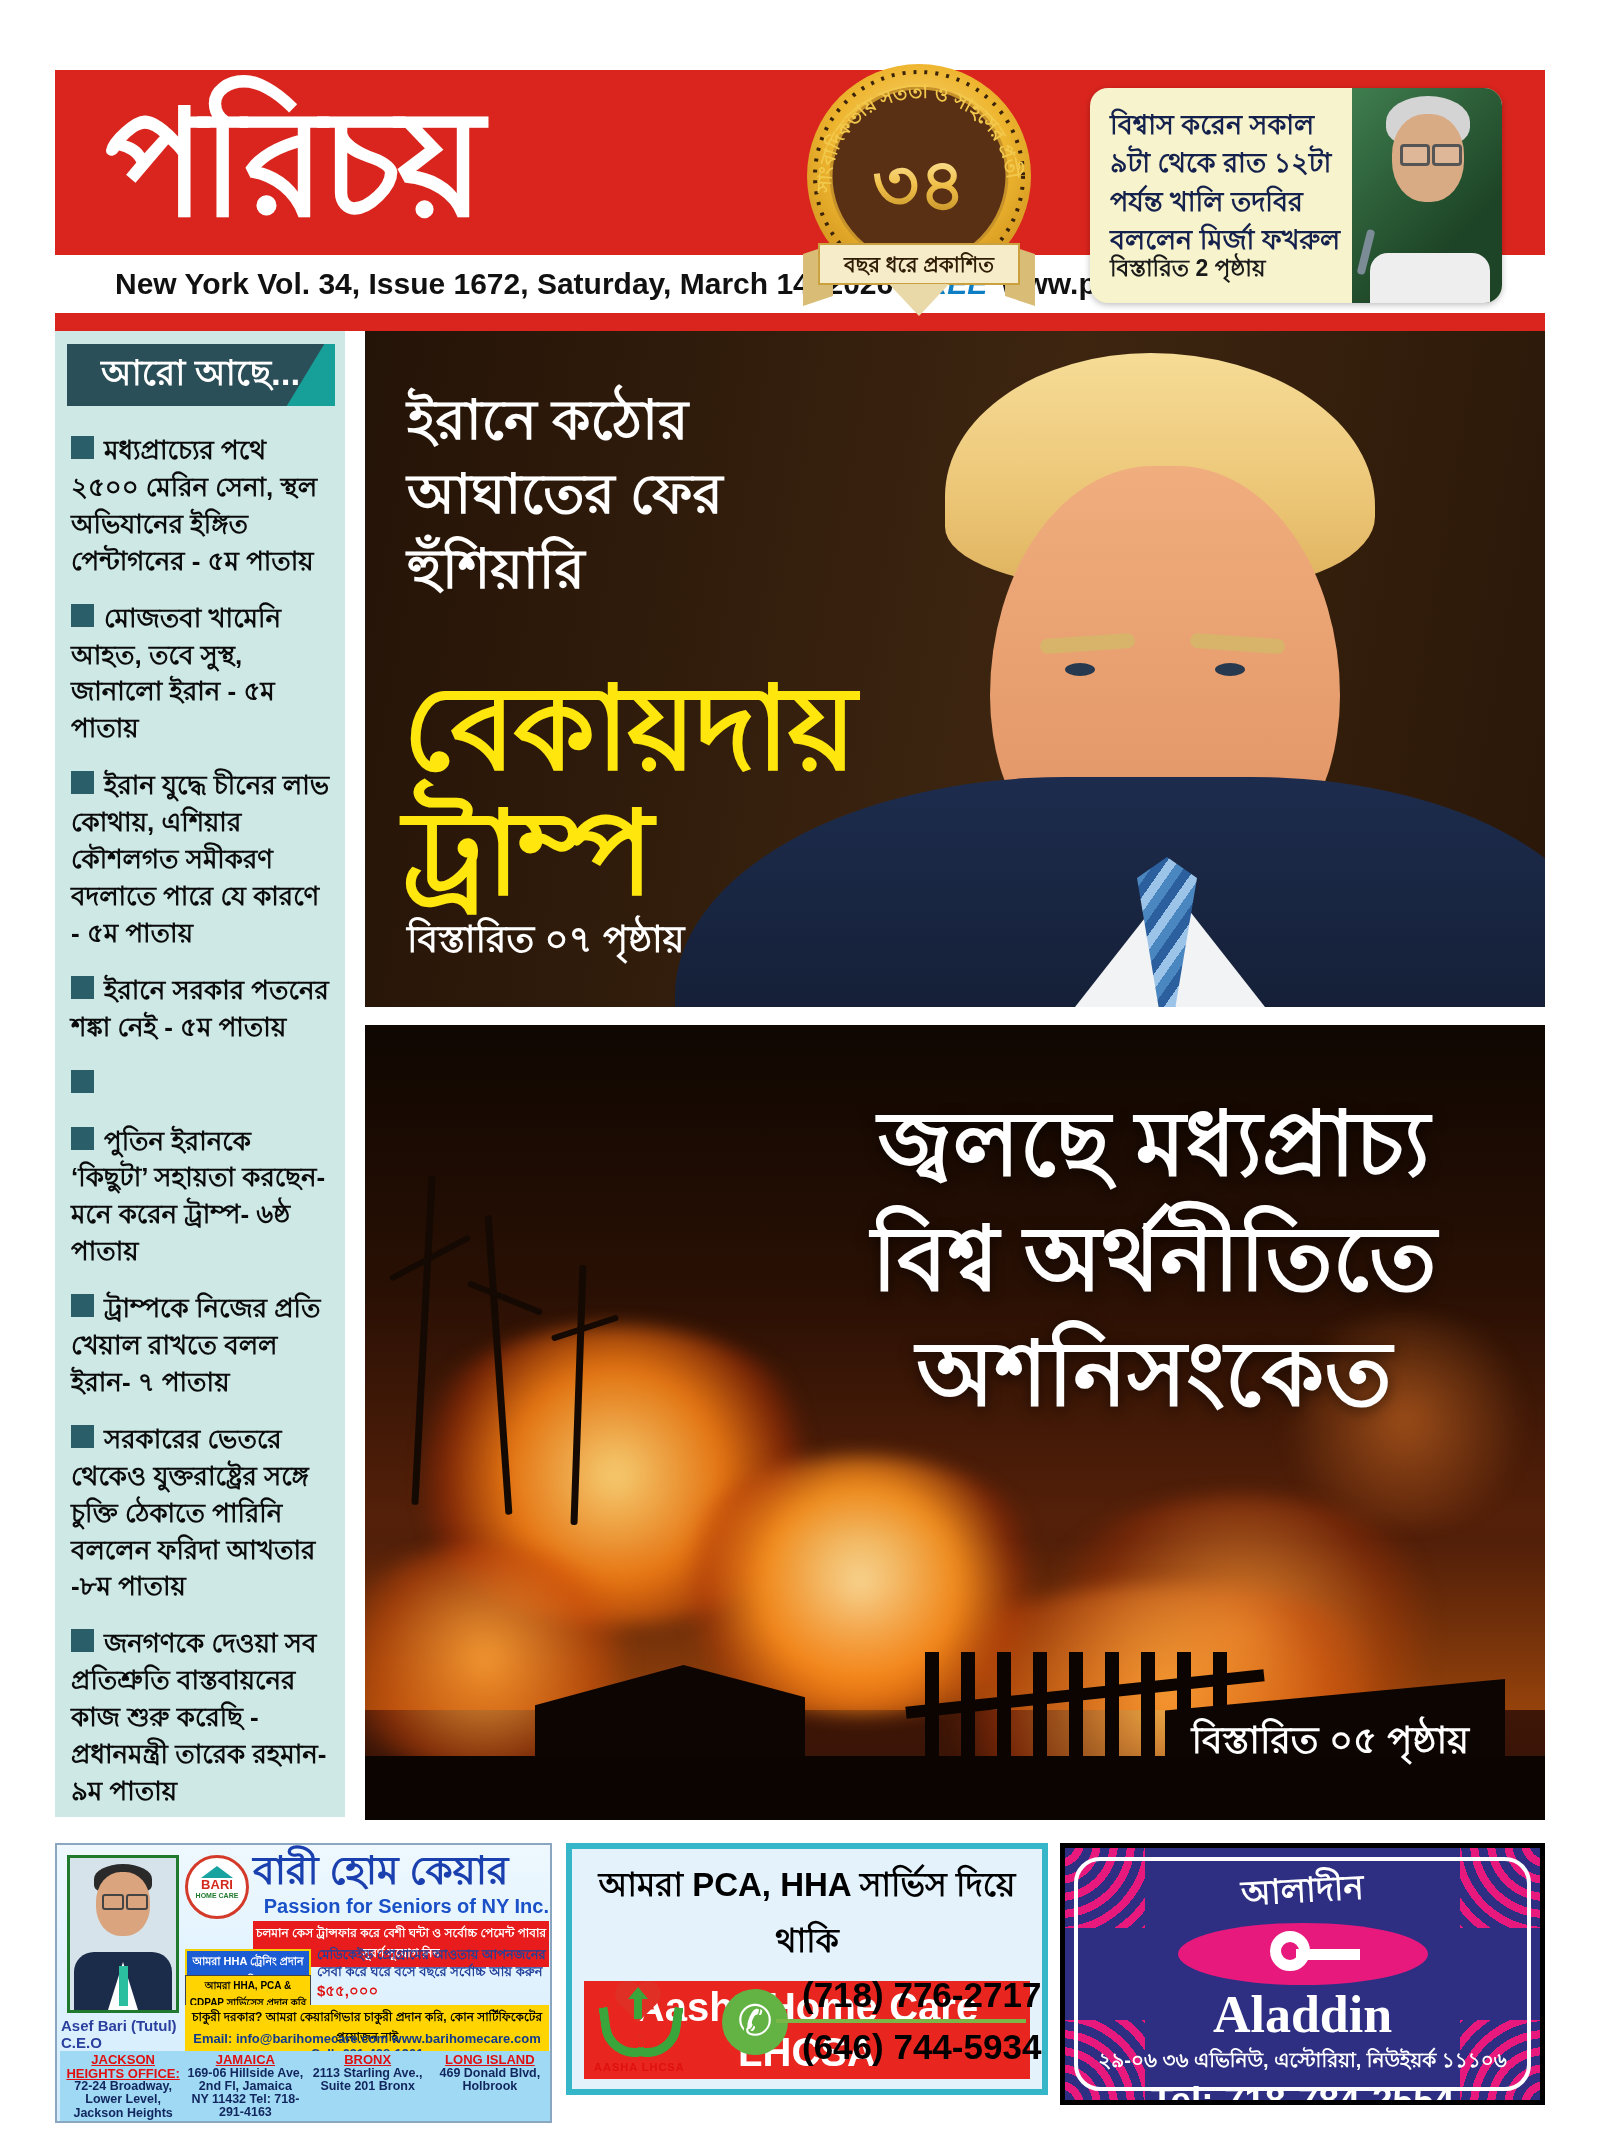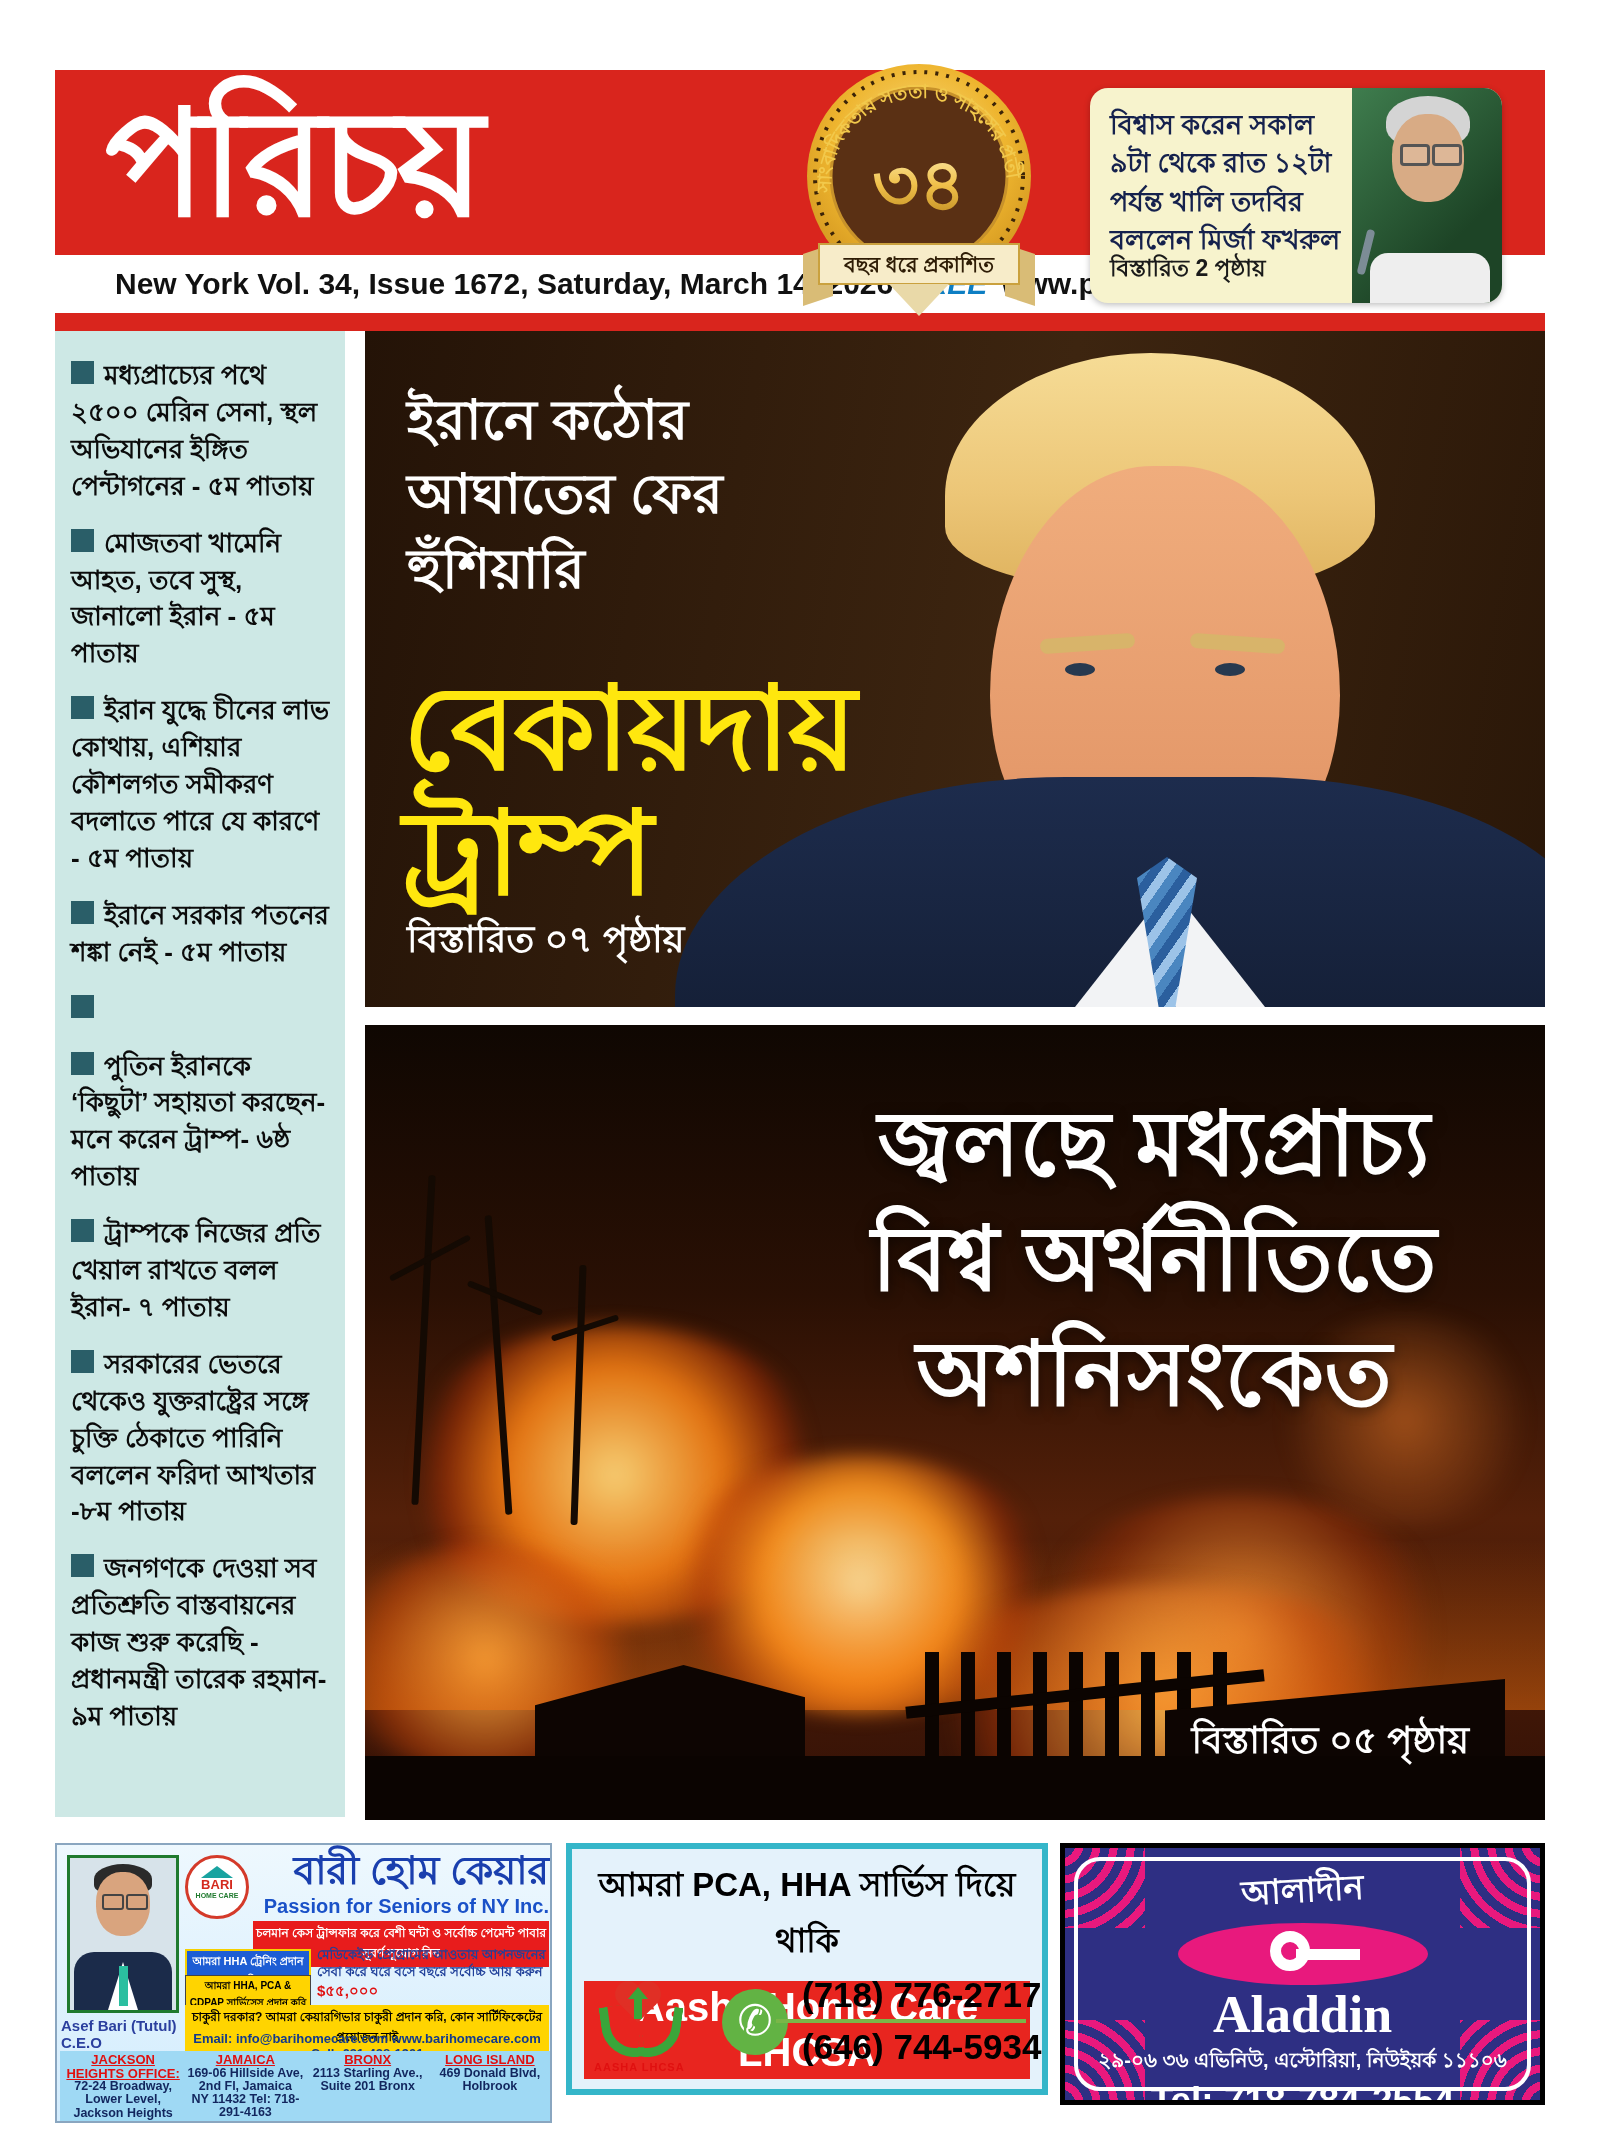--- a/index.html
+++ b/index.html
@@ -90,21 +90,21 @@
   .bm-glass{position:absolute;left:32px;top:36px;width:18px;height:12px;border:2px solid #444;border-radius:3px;}
   .bm-glass2{left:56px;}
   .bm-suit{position:absolute;left:4px;bottom:0;width:98px;height:58px;background:#1b2b4a;border-radius:20px 20px 0 0;}
   .bm-shirt{position:absolute;left:38px;bottom:0;width:30px;height:48px;background:#fff;clip-path:polygon(50% 0,0 100%,100% 100%);}
   .bm-tie{position:absolute;left:49px;bottom:4px;width:9px;height:40px;background:#2bbfa0;}
   .bari-ceo{position:absolute;left:4px;top:172px;width:160px;color:#2b3f9e;font-weight:900;font-size:15px;}
   .bari-logo{position:absolute;left:128px;top:10px;width:64px;height:64px;background:#fff;border:3px solid #d43a2a;border-radius:50%;box-sizing:border-box;text-align:center;}
   .bl-roof{width:0;height:0;border-left:16px solid transparent;border-right:16px solid transparent;border-bottom:12px solid #19a3a0;margin:8px auto 0;}
   .bl-name{color:#d42a1e;font-weight:900;font-size:13px;line-height:14px;}
   .bl-sub{color:#1f7a2e;font-weight:bold;font-size:7px;line-height:8px;}
-  .bari-title{position:absolute;left:196px;top:4px;width:296px;text-align:right;color:#1a3fae;font-weight:900;font-size:39px;line-height:44px;}
+  .bari-title{position:absolute;left:196px;top:4px;width:296px;text-align:left;color:#1a3fae;font-weight:900;font-size:39px;line-height:44px;}
   .bari-tag{position:absolute;left:196px;top:50px;width:296px;text-align:right;color:#1a51c8;font-weight:900;font-size:20px;}
   .bari-red{position:absolute;left:196px;top:76px;width:296px;background:#e81c1c;color:#fff;font-weight:bold;font-size:12px;text-align:center;padding:3px 2px;box-sizing:border-box;}
   .bari-blue{position:absolute;left:128px;top:104px;width:126px;background:#1d5dd4;border:2px solid #f5d000;color:#fff;font-weight:bold;font-size:11px;text-align:center;padding:2px;box-sizing:border-box;}
   .bari-yel1{position:absolute;left:128px;top:130px;width:126px;background:#ffd400;border:1px solid #444;color:#000;font-weight:bold;font-size:10px;text-align:center;padding:2px;box-sizing:border-box;}
   .bari-med{position:absolute;left:260px;top:102px;width:232px;font-weight:bold;font-size:13px;line-height:1.3;color:#20409a;}
   .bari-med .amt{color:#e01010;font-size:15px;font-weight:900;}
   .bari-yel2{position:absolute;left:128px;top:160px;width:364px;background:#ffd400;color:#000;font-weight:bold;font-size:12px;text-align:center;padding:3px 2px;box-sizing:border-box;}
   .bari-mail{position:absolute;left:128px;top:186px;width:364px;color:#123a8c;font-weight:bold;font-size:13px;text-align:center;}
   .bari-offices{position:absolute;left:3px;bottom:0;width:100%;height:70px;background:#9fd9f4;display:grid;grid-template-columns:1fr 1fr 1fr 1fr;grid-template-rows:1fr 1fr;padding:2px 2px;box-sizing:border-box;}
   .office{text-align:center;line-height:1.05;}
@@ -195,20 +195,25 @@
 <div class="abs dateline">
   <div class="dateline-inner">
     <span>New York Vol. 34, Issue 1672,  Saturday, March 14, 2026</span>
     <span class="free">FREE</span>
     <span>www.parichoy.com</span>
   </div>
 </div>
 <div class="abs thin-red"></div>
 
 <div class="abs sidebar">
+  <div class="sb-head">
+    <div class="sb-head-dark">
+      <span class="sb-head-label">আরো আছে...</span>
+    </div>
+  </div>
   <div class="sb-list">
     <div class="sb-item"><span class="bullet"></span><span>মধ্যপ্রাচ্যের পথে ২৫০০ মেরিন সেনা, স্থল অভিযানের ইঙ্গিত পেন্টাগনের - ৫ম পাতায়</span></div>
     <div class="sb-item"><span class="bullet"></span><span>মোজতবা খামেনি আহত, তবে সুস্থ, জানালো ইরান - ৫ম পাতায়</span></div>
     <div class="sb-item"><span class="bullet"></span><span>ইরান যুদ্ধে চীনের লাভ কোথায়, এশিয়ার কৌশলগত সমীকরণ বদলাতে পারে যে কারণে - ৫ম পাতায়</span></div>
     <div class="sb-item"><span class="bullet"></span><span>ইরানে সরকার পতনের শঙ্কা নেই - ৫ম পাতায়</span></div>
     <div class="sb-item"><span class="bullet"></span></div>
     <div class="sb-item"><span class="bullet"></span><span>পুতিন ইরানকে ‘কিছুটা’ সহায়তা করছেন-মনে করেন ট্রাম্প- ৬ষ্ঠ পাতায়</span></div>
     <div class="sb-item"><span class="bullet"></span><span>ট্রাম্পকে নিজের প্রতি খেয়াল রাখতে বলল ইরান- ৭ পাতায়</span></div>
     <div class="sb-item"><span class="bullet"></span><span>সরকারের ভেতরে থেকেও যুক্তরাষ্ট্রের সঙ্গে চুক্তি ঠেকাতে পারিনি বললেন ফরিদা আখতার -৮ম পাতায়</span></div>
     <div class="sb-item"><span class="bullet"></span><span>জনগণকে দেওয়া সব প্রতিশ্রুতি বাস্তবায়নের কাজ শুরু করেছি - প্রধানমন্ত্রী তারেক রহমান- ৯ম পাতায়</span></div>

